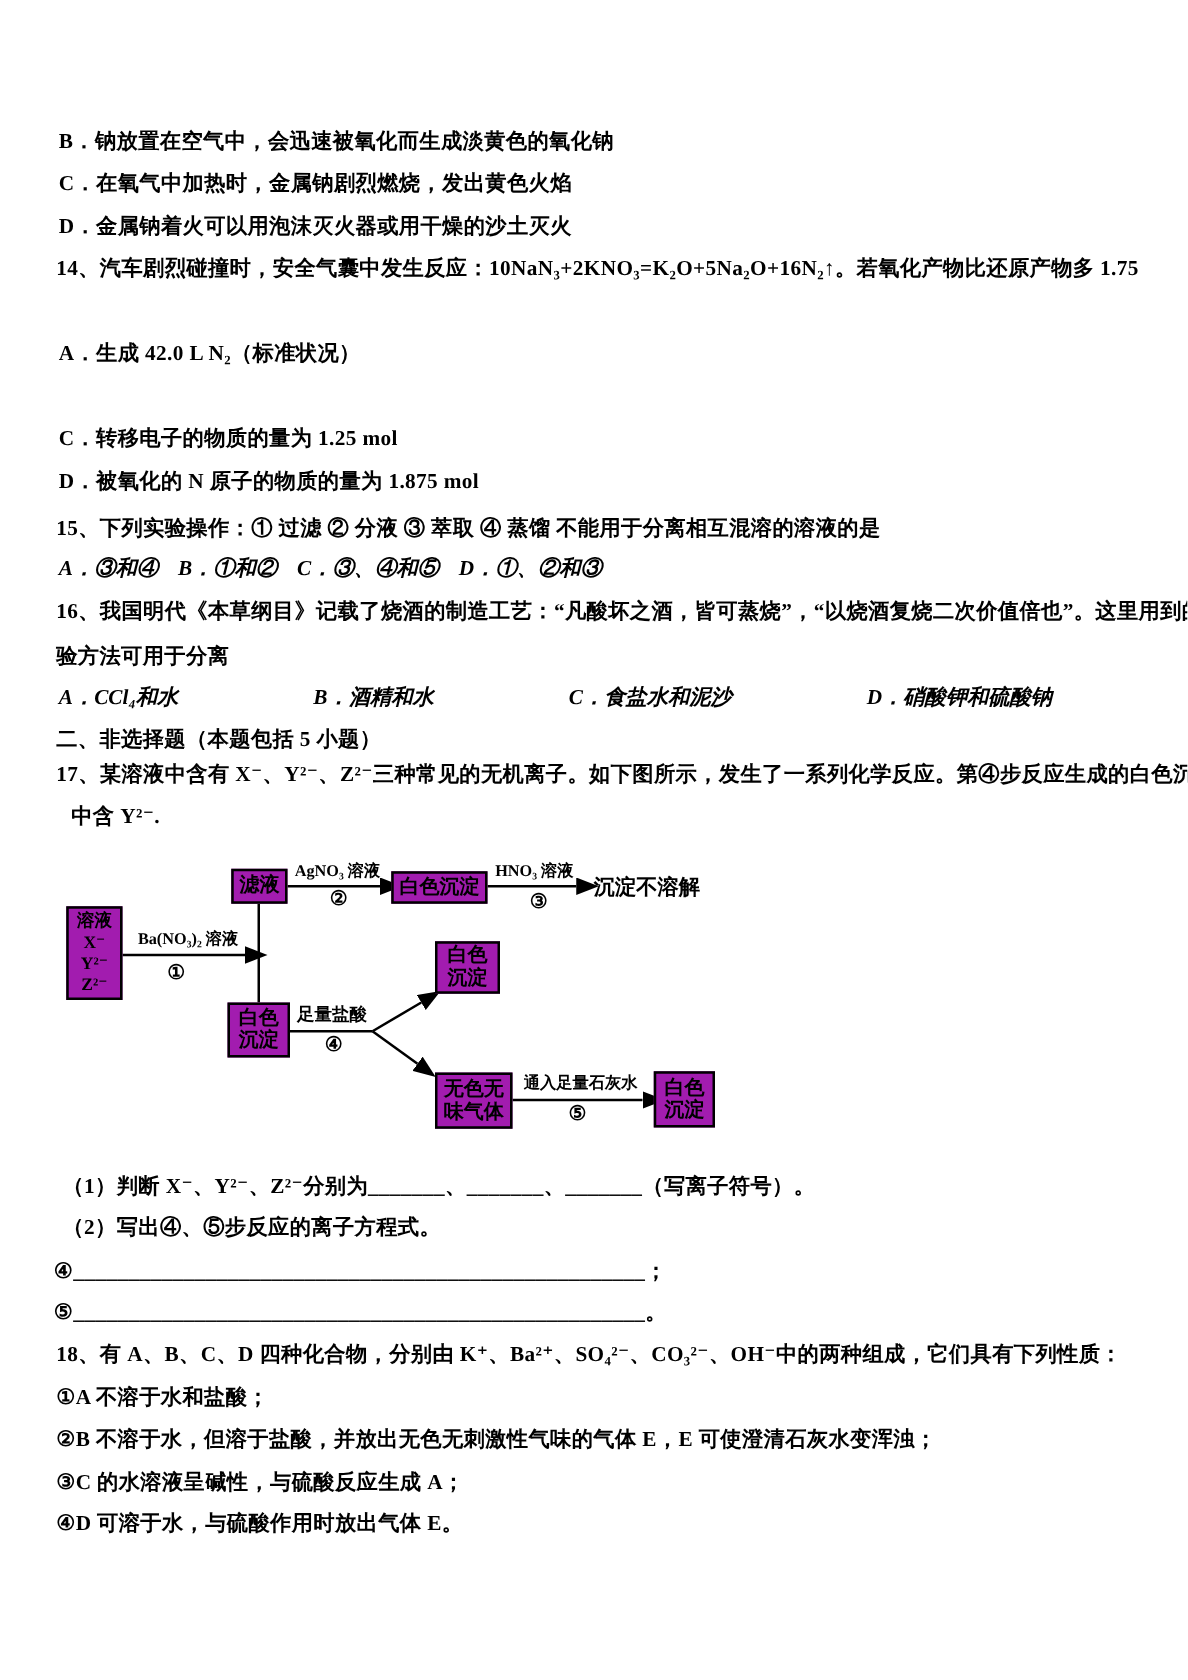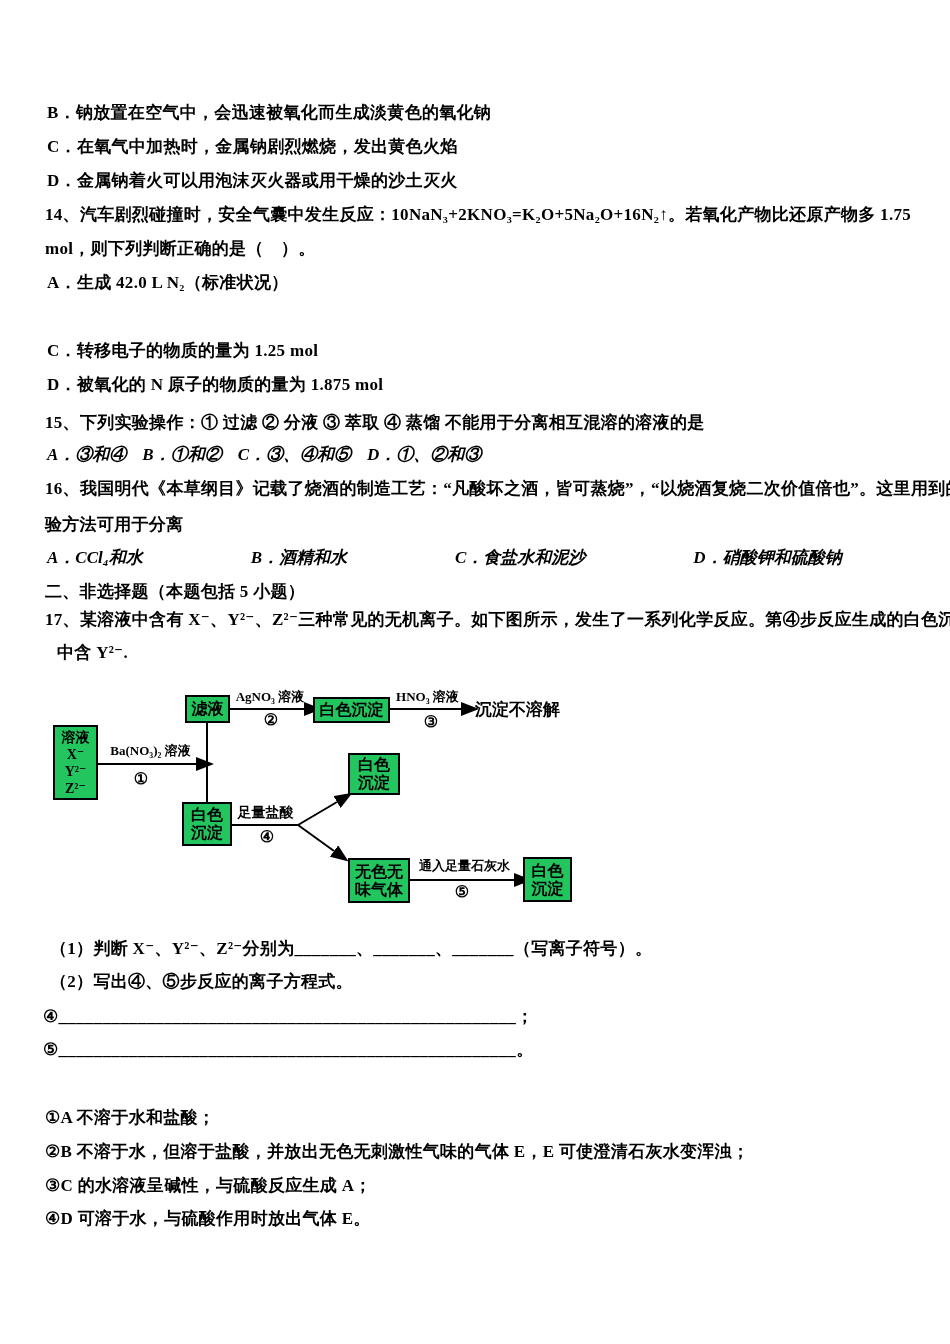--- a/index.html
+++ b/index.html
@@ -44,21 +44,21 @@
     width: 600px;
     height: 240px;
   }
   #diagram svg.wires {
     position: absolute;
     left: 0; top: 0;
   }
   .dbox {
     position: absolute;
     border: 2px solid #000;
-    background: #22c55e;
+    background: #a21caf;
     display: flex;
     align-items: center;
     justify-content: center;
     text-align: center;
     font-size: 16px;
     line-height: 18px;
     white-space: pre-line;
     box-sizing: border-box;
   }
   .dlabel {
@@ -84,21 +84,20 @@
 </head>
 <body>
 
 <div id="page">
 
   <div class="line" style="top:96px">B．钠放置在空气中，会迅速被氧化而生成淡黄色的氧化钠</div>
   <div class="line" style="top:130px">C．在氧气中加热时，金属钠剧烈燃烧，发出黄色火焰</div>
   <div class="line" style="top:164px">D．金属钠着火可以用泡沫灭火器或用干燥的沙土灭火</div>
 
   <div class="line" style="top:198px;left:45px">14、汽车剧烈碰撞时，安全气囊中发生反应：10NaN₃+2KNO₃=K₂O+5Na₂O+16N₂↑。若氧化产物比还原产物多 1.75</div>
-  <div class="line" style="top:232px;left:45px">mol，则下列判断正确的是（　）。</div>
   <div class="line" style="top:266px">A．生成 42.0 L N₂（标准状况）</div>
   <div class="line" style="top:334px">C．转移电子的物质的量为 1.25 mol</div>
   <div class="line" style="top:368px">D．被氧化的 N 原子的物质的量为 1.875 mol</div>
 
   <div class="line" style="top:406px;left:45px">15、下列实验操作：① 过滤 ② 分液 ③ 萃取 ④ 蒸馏 不能用于分离相互混溶的溶液的是</div>
   <div class="opt-row" style="top:438px;left:47px;gap:16px">
     <span>A．③和④</span>
     <span>B．①和②</span>
     <span>C．③、④和⑤</span>
     <span>D．①、②和③</span>
@@ -167,18 +166,19 @@
     <div class="dnum" style="left:218px;top:143px;width:18px">④</div>
     <div class="dlabel" style="left:372px;top:173px;width:105px">通入足量石灰水</div>
     <div class="dnum" style="left:413px;top:198px;width:18px">⑤</div>
   </div>
 
   <div class="line" style="top:932px;left:50px">（1）判断 X⁻、Y²⁻、Z²⁻分别为_______、_______、_______（写离子符号）。</div>
   <div class="line" style="top:965px;left:50px">（2）写出④、⑤步反应的离子方程式。</div>
   <div class="line" style="top:1000px;left:43px">④____________________________________________________；</div>
   <div class="line" style="top:1033px;left:43px">⑤____________________________________________________。</div>
 
+  <div class="line" style="top:1067px;left:45px">18、有 A、B、C、D 四种化合物，分别由 K⁺、Ba²⁺、SO₄²⁻、CO₃²⁻、OH⁻中的两种组成，它们具有下列性质：</div>
   <div class="line" style="top:1101px;left:45px">①A 不溶于水和盐酸；</div>
   <div class="line" style="top:1135px;left:45px">②B 不溶于水，但溶于盐酸，并放出无色无刺激性气味的气体 E，E 可使澄清石灰水变浑浊；</div>
   <div class="line" style="top:1169px;left:45px">③C 的水溶液呈碱性，与硫酸反应生成 A；</div>
   <div class="line" style="top:1202px;left:45px">④D 可溶于水，与硫酸作用时放出气体 E。</div>
 
 </div>
 
 </body></html>

